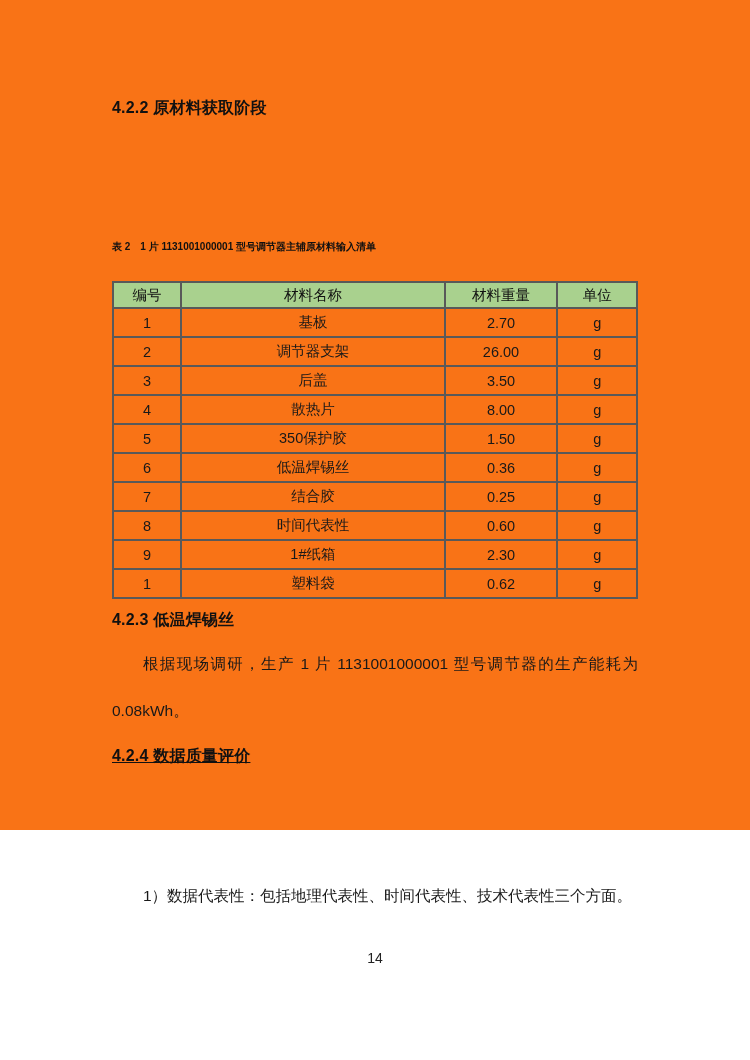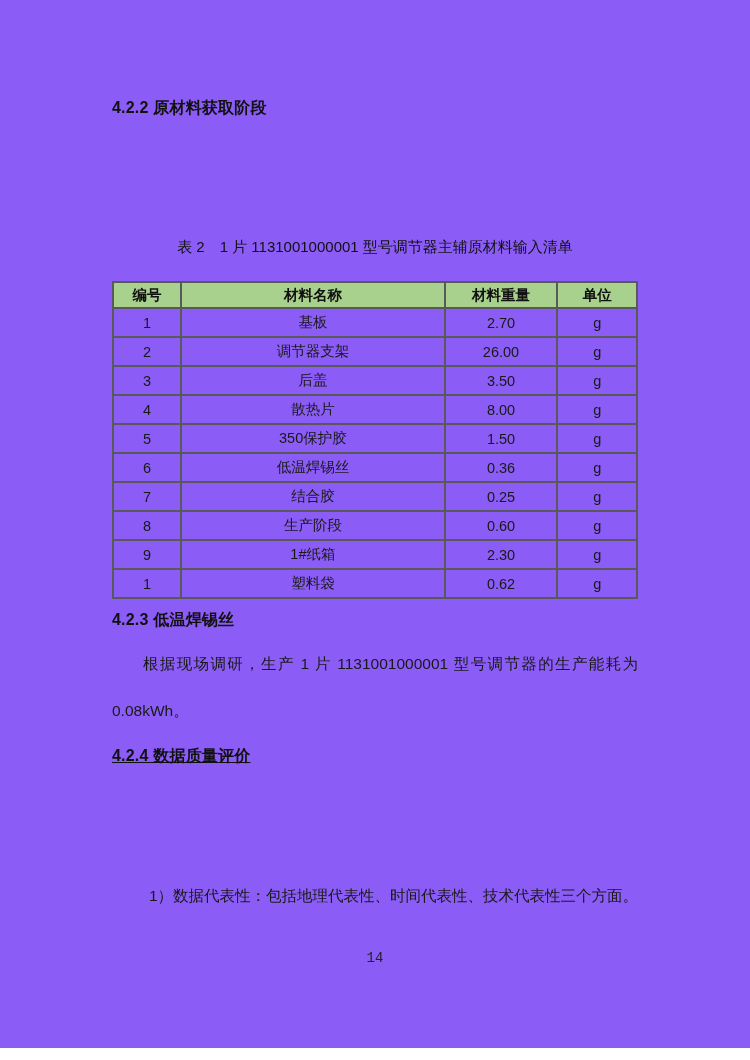--- a/index.html
+++ b/index.html
@@ -8,22 +8,22 @@
     width: 750px;
     height: 1060px;
     position: relative;
     font-family: "Liberation Sans", "DejaVu Sans", sans-serif;
     color: #1a1a1a;
     overflow: hidden;
   }
   .page {
     position: absolute;
     left: 0; top: 0;
-    width: 750px; height: 1048px;
-    background: #8b5cf6;
+    width: 750px; height: 830px;
+    background: #f97316;
   }
   .content-block {
     position: absolute;
     left: 112px;
     width: 526px;
   }
   .heading {
     font-size: 16px;
     font-weight: bold;
     color: #111111;
@@ -34,62 +34,61 @@
     line-height: 47px;
     text-indent: 2em;
     text-align: justify;
     color: #191919;
   }
   .para-tight {
     font-size: 15.5px;
     line-height: 32px;
     text-indent: 2em;
     color: #191919;
-    text-align: right;
   }
   .table-caption {
-    font-size: 15px;
-    font-weight: normal;
-    text-align: center;
+    font-size: 10px;
+    font-weight: bold;
+    text-align: left;
     line-height: 30px;
     color: #111111;
   }
   table.material-table {
     width: 526px;
     border-collapse: collapse;
     table-layout: fixed;
     font-size: 14.5px;
   }
   table.material-table th, table.material-table td {
     border: 2px solid #595959;
     text-align: center;
     vertical-align: middle;
     padding: 0;
   }
   table.material-table th {
     height: 26px;
-    font-weight: bold;
+    font-weight: normal;
     color: #111111;
   }
   table.material-table td {
     height: 29px;
     font-weight: normal;
     color: #191919;
   }
   .col-no   { width: 13%; }
   .col-name { width: 50.3%; }
   .col-wt   { width: 21.5%; }
   .col-unit { width: 15.2%; }
   .footer-pagenum {
     position: absolute;
     left: 0;
     top: 950px;
     width: 750px;
     text-align: center;
-    font-family: Liberation Mono, monospace;
+    font-family: Liberation Sans, sans-serif;
     font-size: 14px;
     color: #222222;
   }
 </style>
 </head>
 <body>
 
 <div class="page">
 
   <div class="content-block heading" style="top: 98px;">4.2.2 原材料获取阶段</div>
@@ -151,21 +150,21 @@
             <td>g</td>
           </tr>
           <tr>
             <td>7</td>
             <td>结合胶</td>
             <td>0.25</td>
             <td>g</td>
           </tr>
           <tr>
             <td>8</td>
-            <td>生产阶段</td>
+            <td>时间代表性</td>
             <td>0.60</td>
             <td>g</td>
           </tr>
           <tr>
             <td>9</td>
             <td>1#纸箱</td>
             <td>2.30</td>
             <td>g</td>
           </tr>
           <tr>

